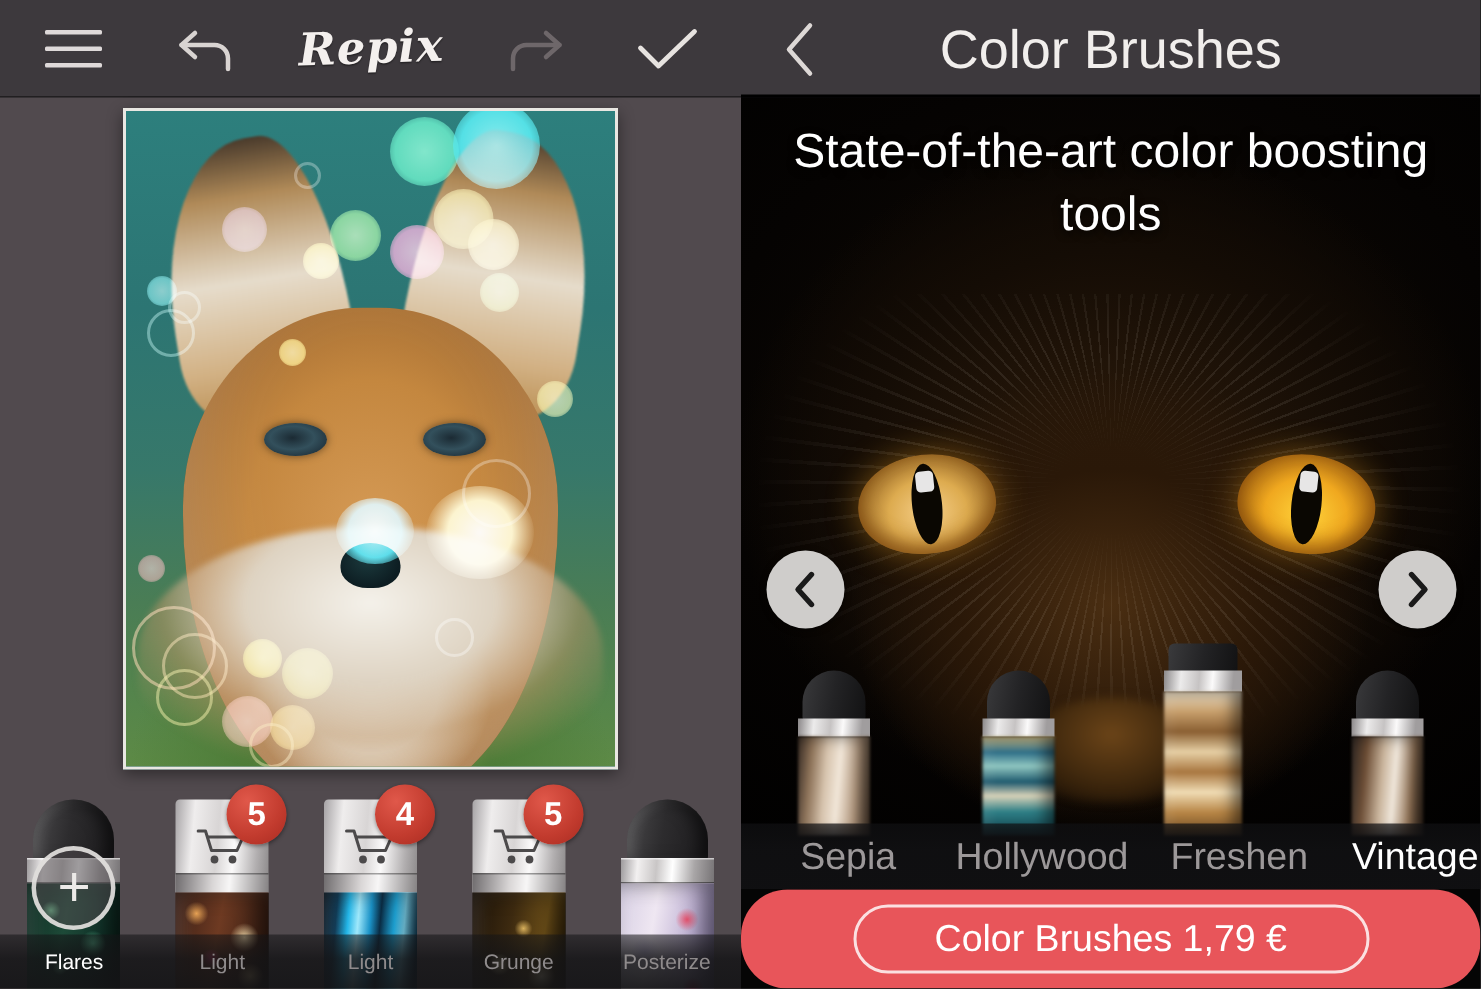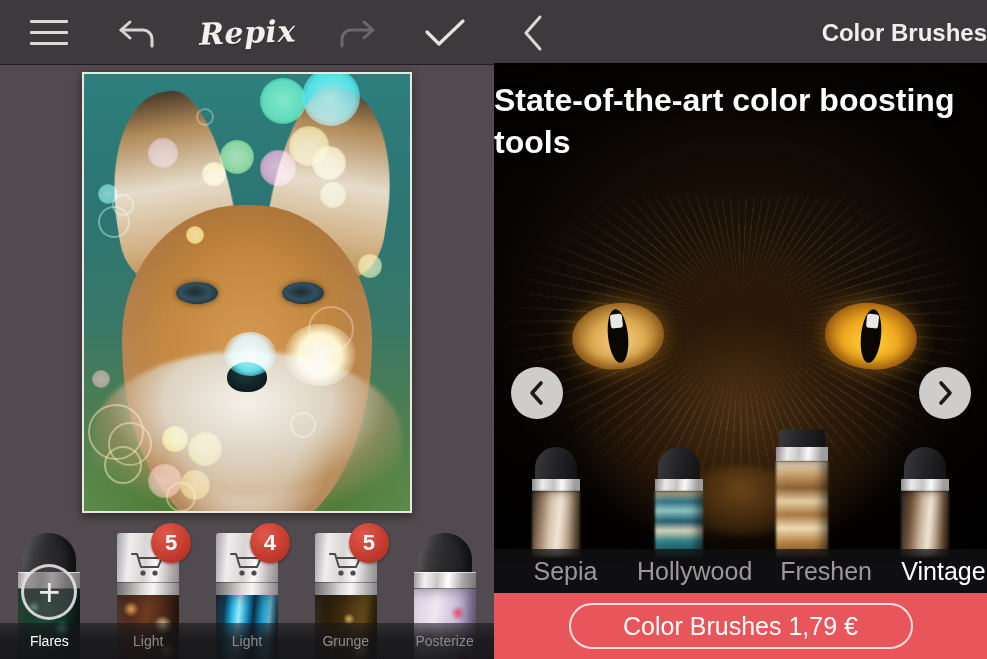--- a/index.html
+++ b/index.html
@@ -169,22 +169,22 @@
     position:relative; width:100%; height:65px; background:#3d393d;
     display:flex; align-items:center;
   }
   .rp-topbar::after{
     content:""; position:absolute; left:0; right:0; bottom:0; height:2px; background:#000;
   }
   .back-btn{
     width:80px; height:65px; display:flex; align-items:center; justify-content:center; cursor:pointer;
   }
   .rp-title{
-    position:absolute; left:0; right:0; text-align:right;
-    color:#f1eeec; font-size:24px; font-weight:700; pointer-events:none;
+    position:absolute; left:0; right:0; text-align:center;
+    color:#f1eeec; font-size:36px; font-weight:400; pointer-events:none;
   }
   .promo{
     position:relative; width:100%; height:528px; overflow:hidden; background:#000;
   }
   .cat{
     position:absolute; inset:0;
     background:
       radial-gradient(ellipse 45% 38% at 50% 64%, #4a2e12 0%, #2a1808 45%, rgba(10,6,3,0) 78%),
       radial-gradient(ellipse 62% 52% at 50% 48%, #2e1c0b 0%, #140c05 55%, rgba(0,0,0,0) 82%),
       radial-gradient(ellipse 90% 70% at 50% 40%, #120b05 0%, #050302 60%, #000 100%),
@@ -218,21 +218,21 @@
     width:12px; height:14px; border-radius:3px; background:rgba(255,255,255,.9);
   }
   .cat-nose{
     position:absolute; left:50%; top:400px; transform:translateX(-50%);
     width:120px; height:70px; border-radius:50% 50% 45% 45%;
     background:radial-gradient(ellipse at 50% 35%, #6b4418 0%, #3b250c 55%, rgba(20,12,5,0) 85%);
     filter:blur(3px);
   }
   .headline{
     position:absolute; left:0; right:0; top:14px;
-    text-align:left; color:#fff; font-size:32px; font-weight:700; line-height:42px;
+    text-align:center; color:#fff; font-size:32px; font-weight:400; line-height:42px;
     text-shadow:0 2px 6px rgba(0,0,0,.8);
   }
   .nav-arrow{
     position:absolute; top:302px; width:52px; height:52px; border-radius:50%;
     background:#cfcdcb; display:flex; align-items:center; justify-content:center; cursor:pointer;
     box-shadow:0 1px 4px rgba(0,0,0,.55);
   }
   .nav-arrow.left{ left:17px; }
   .nav-arrow.right{ right:16px; }
 
@@ -259,21 +259,21 @@
     display:flex; z-index:5;
   }
   .promo-labels .lbl{
     flex:1 1 0; display:flex; align-items:center; justify-content:center;
     color:#9c9899; font-size:25px; white-space:nowrap;margin-left:28px;
   }
   .promo-labels .lbl.active{ color:#fff; }
 
   .buy-bar{
     position:absolute; left:0; bottom:0; width:100%; height:66px;
-    background:#e8555a; display:flex; align-items:center; justify-content:center;
+    background:#e8555a; display:flex; align-items:center; justify-content:center;border-radius:31px;
   }
   .buy-btn{
     width:344px; height:46px; border-radius:23px;
     border:2px solid rgba(255,255,255,.82); background:transparent;
     color:#fff; font-size:25px; font-weight:300; cursor:pointer;
     display:flex; align-items:center; justify-content:center;
   }
 </style>
 </head>
 <body>

